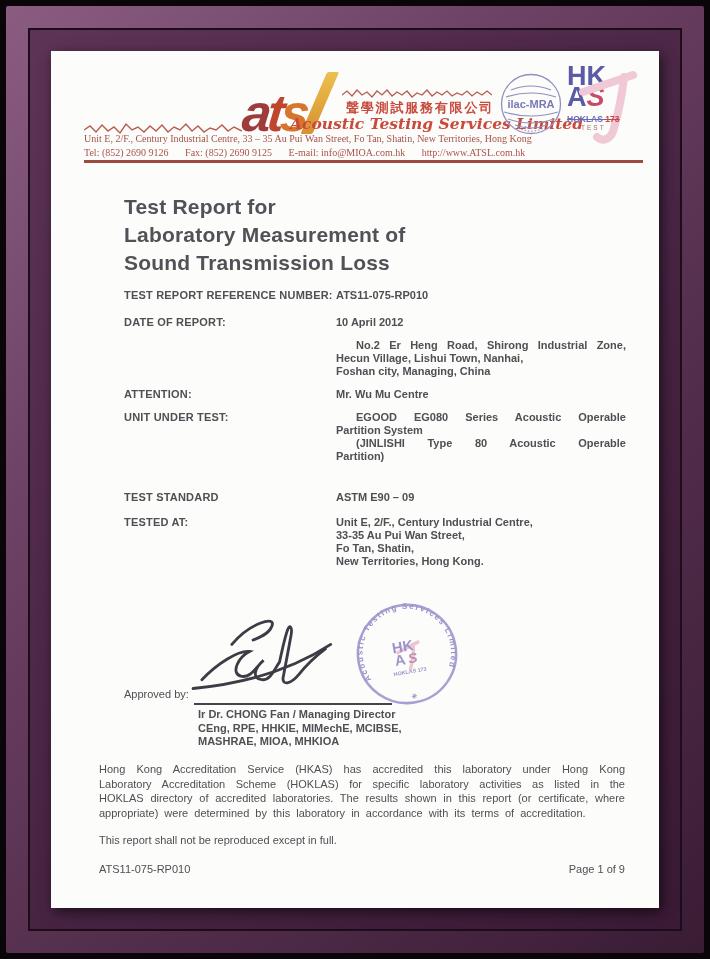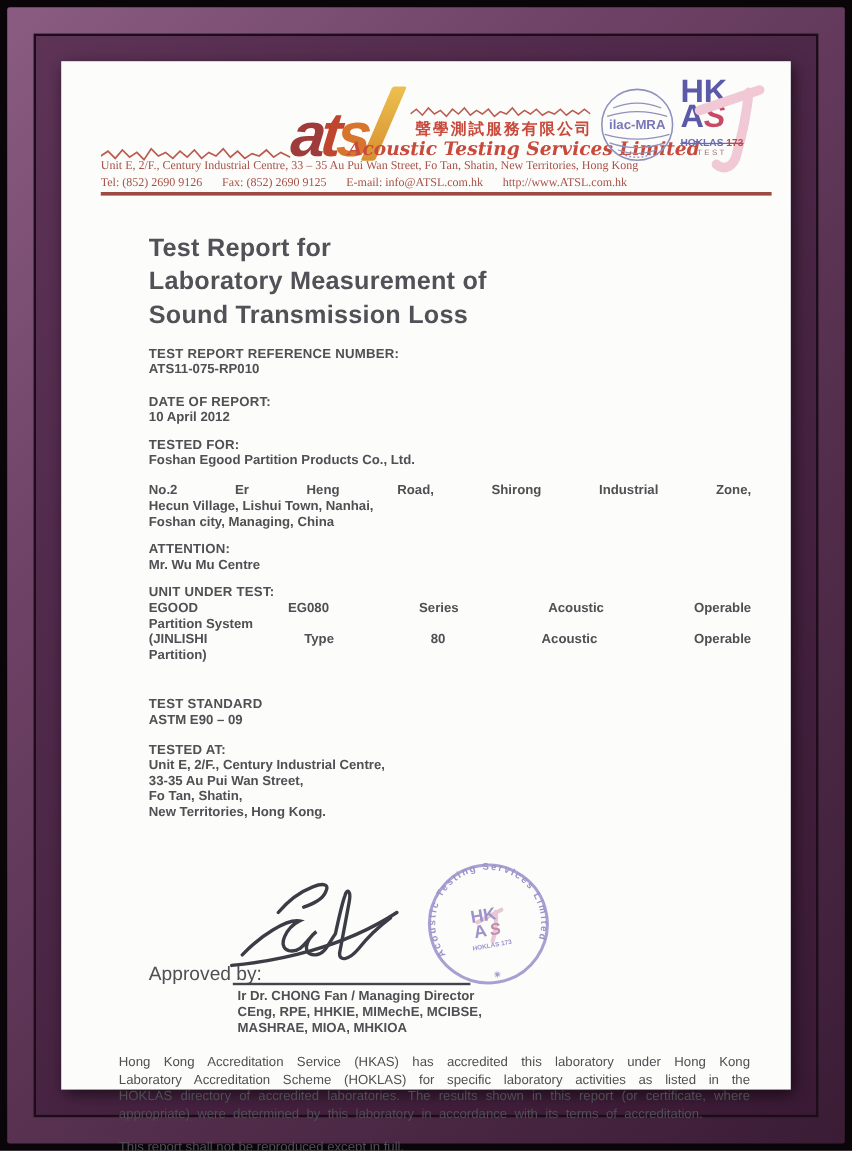--- a/index.html
+++ b/index.html
@@ -48,32 +48,32 @@
   .hkas-cap .c173{color:#c04848;text-decoration:line-through;text-decoration-color:#c04848;}
   .hkas-test{font-size:6.5px;letter-spacing:2px;color:#a07070;margin-left:14px;}
 
   .rule{height:3px;background:#9c4a42;margin:0 16px 0 33px;}
 
   
   .title{margin:30px 33px 0 73px;font-size:21px;font-weight:bold;color:#515157;line-height:28px;letter-spacing:0.2px;}
 
   
   .fields{margin:12px 33px 0 73px;}
-  .frow{display:flex;flex-direction:column;}
+  .frow{display:flex;}
   .flabel{width:212px;flex:none;font-weight:bold;font-size:11px;color:#4f4f54;letter-spacing:0.2px;line-height:13px;}
   .fvalue{flex:1;font-weight:bold;font-size:11px;color:#4f4f54;line-height:13px;}
   .vline{text-align:left;}
-  .vline.just{text-align:justify;text-align-last:justify;}
+  .vline.just{text-align:justify;text-align-last:justify;margin-left:20px;}
   .mb14{margin-bottom:14px;} .mb10{margin-bottom:10px;} .mb12{margin-bottom:12px;} .mb28{margin-bottom:28px;}
 
   
   .sig{position:relative;margin:48px 33px 0 73px;height:128px;}
   .sig-svg{position:absolute;left:62px;top:-6px;width:150px;height:90px;}
   .stamp{position:absolute;left:231px;top:-14px;width:104px;height:104px;transform:rotate(-10deg);opacity:0.92;}
-  .approved{position:absolute;left:0;top:72px;font-size:16px;color:#4f4f54;}
+  .approved{position:absolute;left:0;top:72px;font-size:11px;color:#4f4f54;}
   .sigline{position:absolute;left:70px;top:87px;width:198px;border-top:2px solid #44444c;}
   .signame{position:absolute;left:74px;top:92px;font-size:11px;font-weight:bold;color:#4f4f54;line-height:13.5px;}
 
   
   .footer{margin:18px 34px 0 48px;}
   .acc{font-size:11px;line-height:14.5px;color:#4f4f54;text-align:justify;word-spacing:3px;margin:0;}
   .note{font-size:11px;color:#4f4f54;margin:14px 0 0;}
   .bottomrow{display:flex;justify-content:space-between;margin-top:17px;font-size:11px;color:#4f4f54;}
 </style>
 </head>
@@ -97,21 +97,21 @@
     <svg class="zig zig-right" viewBox="0 0 150 11">
       <polyline points="0,7 5,3 10,8 15,2 20,7 25,4 30,9 35,3 40,7 45,2 50,8 55,4 60,7 65,3 70,9 75,5 80,7 85,2 90,8 95,4 100,7 105,3 110,8 115,5 120,7 125,3 130,8 135,4 140,7 145,3 150,7" fill="none" stroke="#b85c50" stroke-width="1.3"></polyline>
     </svg>
     <div class="cn">聲學測試服務有限公司</div>
     <div class="en">Acoustic Testing Services Limited</div>
     <div class="addr">
       <div>Unit E, 2/F., Century Industrial Centre, 33 – 35 Au Pui Wan Street, Fo Tan, Shatin, New Territories, Hong Kong</div>
       <div>
         <span class="gap">Tel: (852) 2690 9126</span>
         <span class="gap">Fax: (852) 2690 9125</span>
-        <span class="gap">E-mail: info@ATSL.com.hk</span>
+        <span class="gap">E-mail: info@MIOA.com.hk</span>
         <span>http://www.ATSL.com.hk</span>
       </div>
     </div>
     <svg class="ilac" viewBox="0 0 64 64">
       <circle cx="32" cy="32" r="29.5" fill="none" stroke="#9090c0" stroke-width="1.3"></circle>
       <g fill="none" stroke="#9090c0" stroke-width="1.1">
         <path d="M12,18 Q32,10 52,18"></path>
         <path d="M7,25 Q32,17 57,25"></path>
         <path d="M5,40 Q32,48 59,40"></path>
         <path d="M9,47 Q32,55 55,47"></path>
@@ -143,24 +143,20 @@
   </div>
 
   <div class="fields">
     <div class="frow mb14">
       <div class="flabel">TEST REPORT REFERENCE NUMBER:</div>
       <div class="fvalue">ATS11-075-RP010</div>
     </div>
     <div class="frow mb10">
       <div class="flabel">DATE OF REPORT:</div>
       <div class="fvalue">10 April 2012</div>
-    </div>
-    <div class="frow mb12">
-      <div class="flabel">TESTED FOR:</div>
-      <div class="fvalue">Foshan Egood Partition Products Co., Ltd.</div>
     </div>
     <div class="frow mb10">
       <div class="flabel"></div>
       <div class="fvalue">
         <div class="vline just">No.2 Er Heng Road, Shirong Industrial Zone,</div>
         <div class="vline">Hecun Village, Lishui Town, Nanhai,</div>
         <div class="vline">Foshan city, Managing, China</div>
       </div>
     </div>
     <div class="frow mb10">

